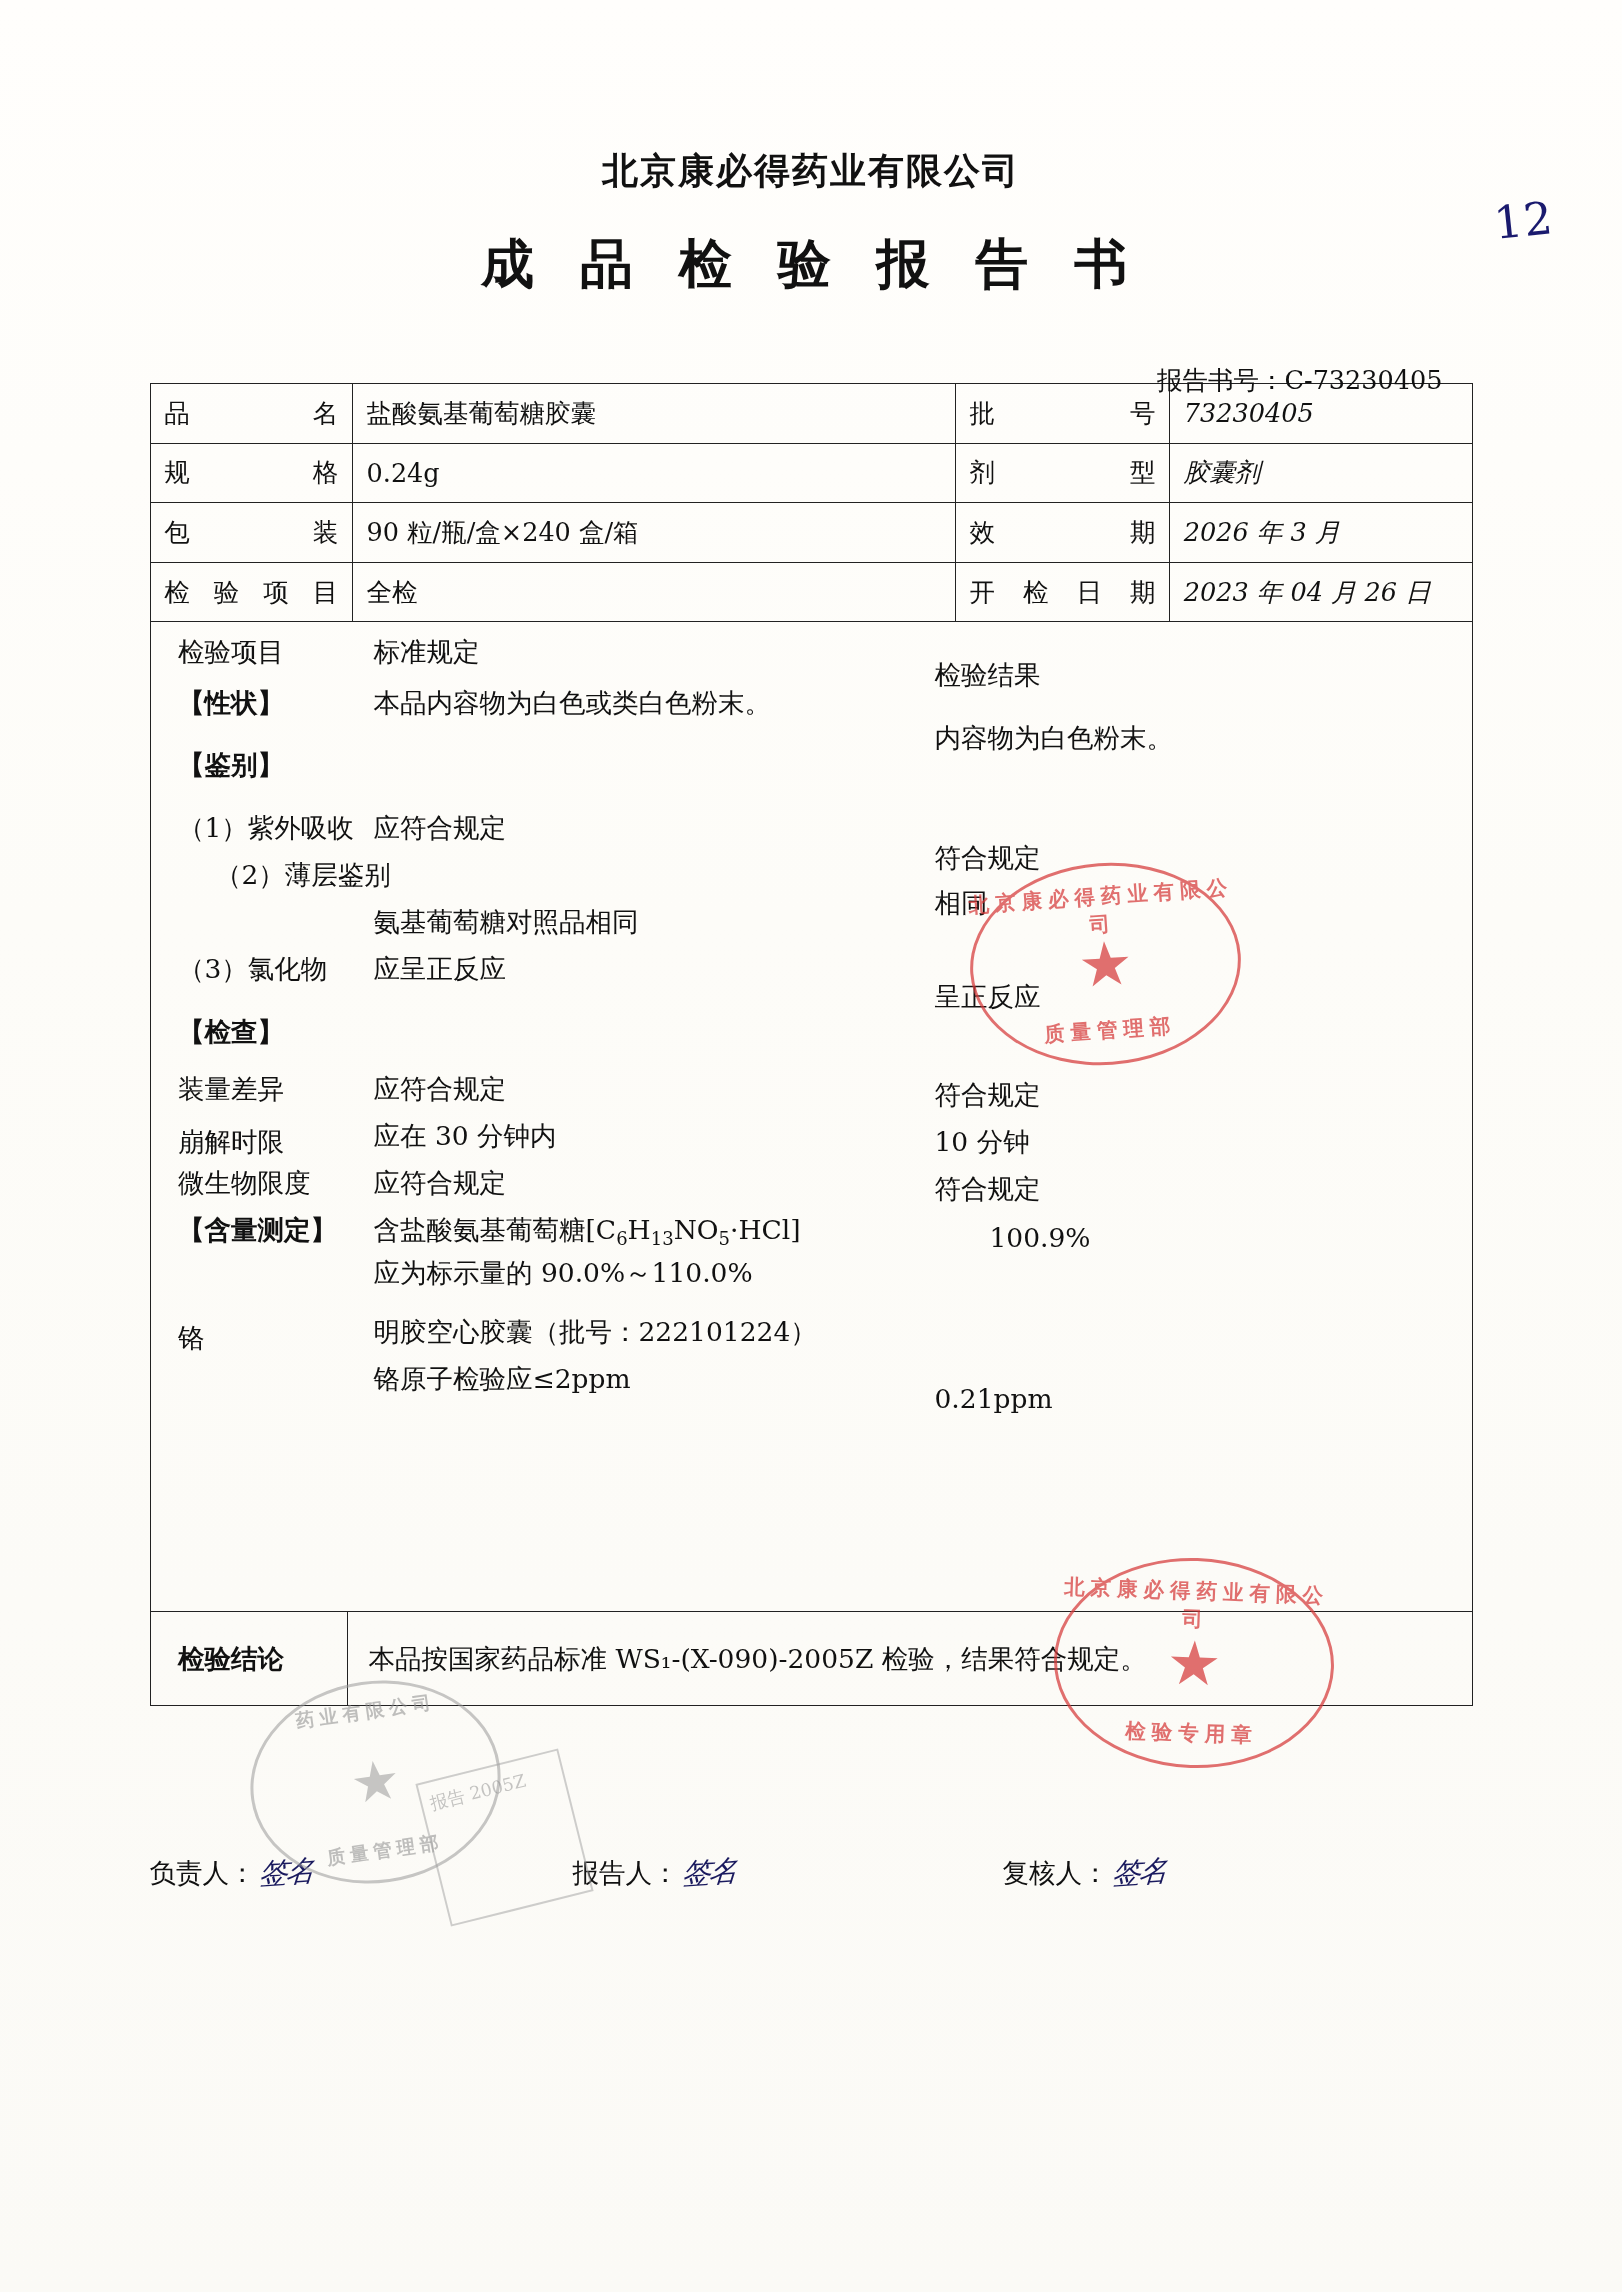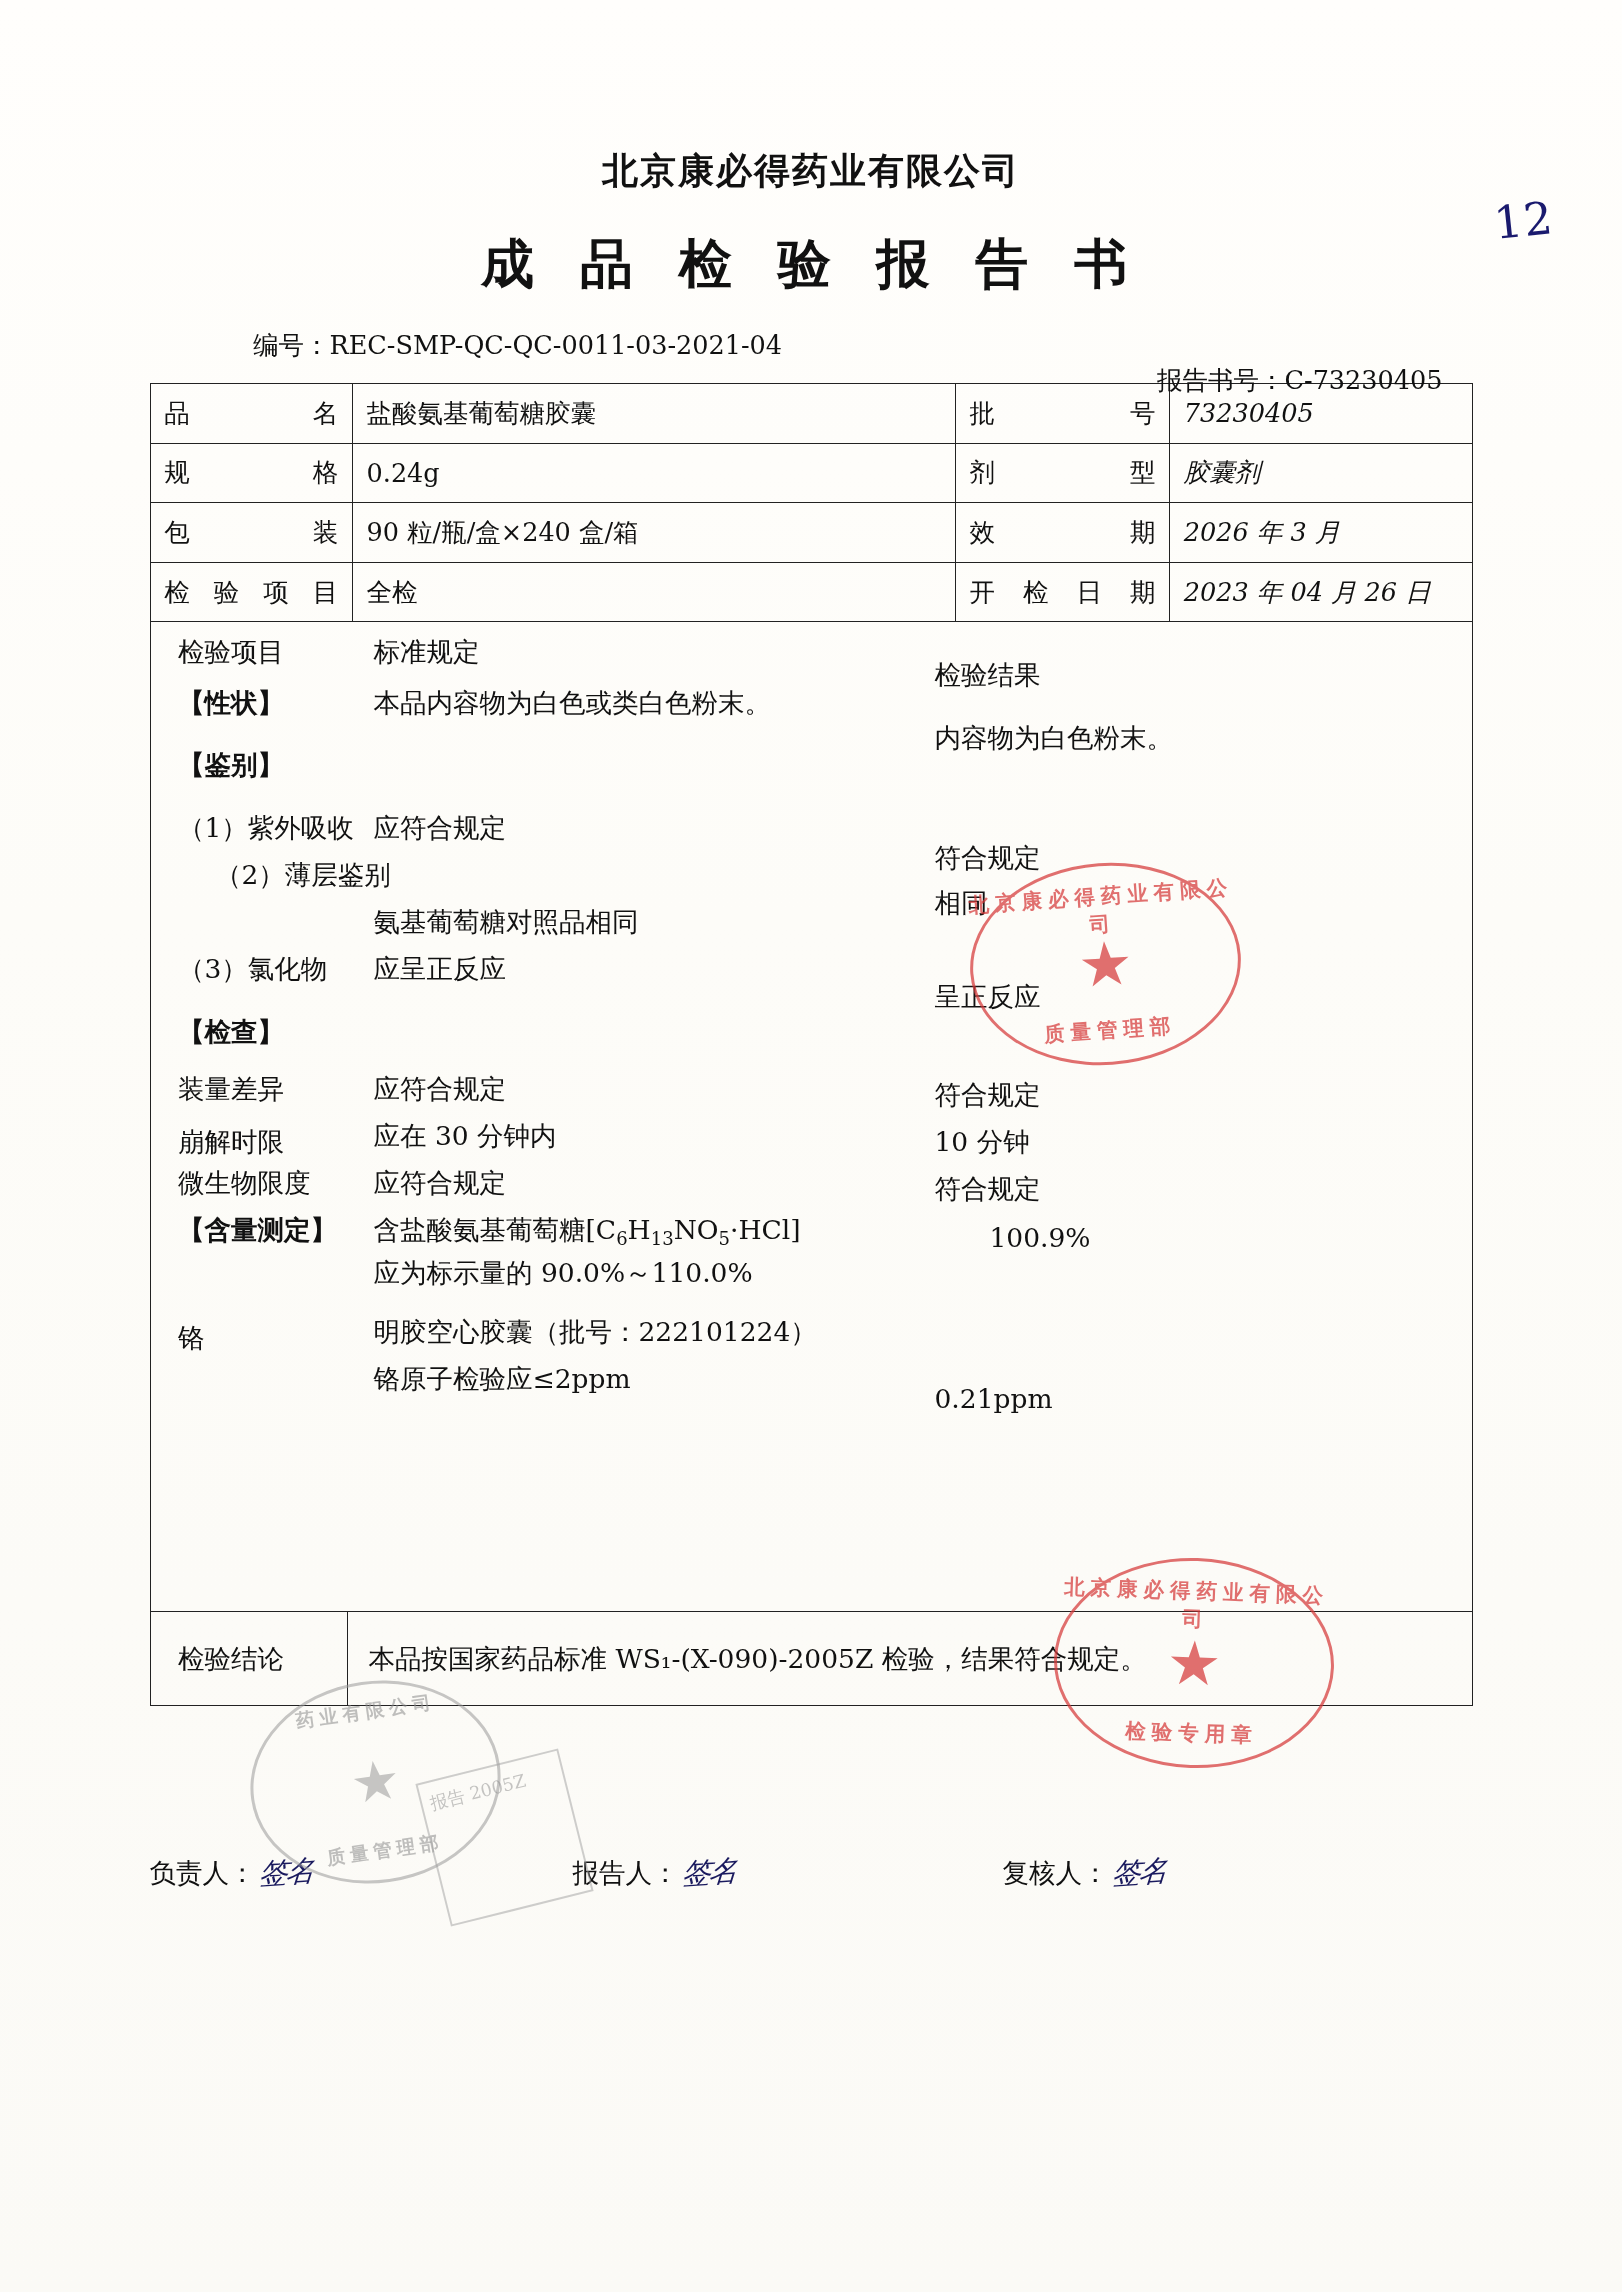--- a/index.html
+++ b/index.html
@@ -152,20 +152,21 @@
     position: relative;
     height: 94px;
     box-sizing: border-box;
   }
   .concl .c-lbl {
     position: absolute;
     left: 27.4px;
     top: 29px;
     font-family: "DejaVu Serif", serif;
     font-size: 26.5px;
+    font-weight: bold;
   }
   .concl .divider {
     position: absolute;
     left: 196px;
     top: 0;
     bottom: 0;
     width: 1px;
     background: #222;
   }
   .concl .c-txt {
@@ -292,23 +293,20 @@
 
 <div id="page">
   <div class="layer">
 
     <div class="page-number">12</div>
 
     <div class="company">北京康必得药业有限公司</div>
     <div class="doc-title">成 品 检 验 报 告 书</div>
 
     <div class="serial-row">
-      <div class="serial-no">
-        <span>编号：</span><span>REC-SMP-QC-QC-0011-03-2021-04</span>
-      </div>
       <div class="report-no">
         <span>报告书号：</span><span>C-73230405</span>
       </div>
     </div>
 
     <table class="meta">
       <tbody>
         <tr>
           <td class="lbl">品 名</td>
           <td class="val">盐酸氨基葡萄糖胶囊</td>

